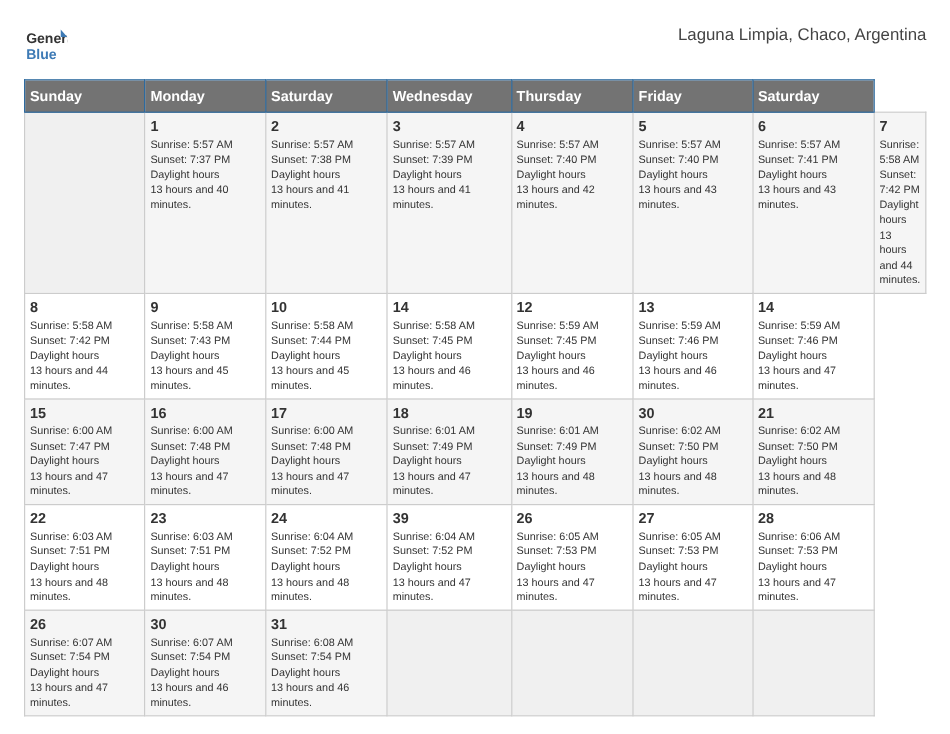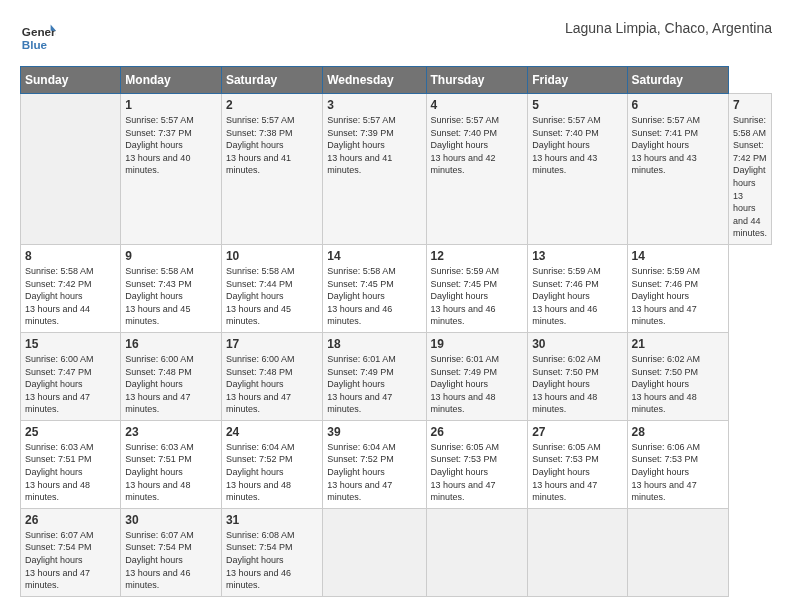--- a/index.html
+++ b/index.html
@@ -301,21 +301,21 @@
         <div class="day-info">
           Sunrise: 6:02 AM<br>
           Sunset: 7:50 PM<br>
           Daylight hours<br>
           13 hours and 48 minutes.
         </div>
       </td>
       </tr>
       <tr>
         <td>
-        <span class="day-number">25</span>
+        <span class="day-number">22</span>
         <div class="day-info">
           Sunrise: 6:03 AM<br>
           Sunset: 7:51 PM<br>
           Daylight hours<br>
           13 hours and 48 minutes.
         </div>
       </td>
         <td>
         <span class="day-number">23</span>
         <div class="day-info">

